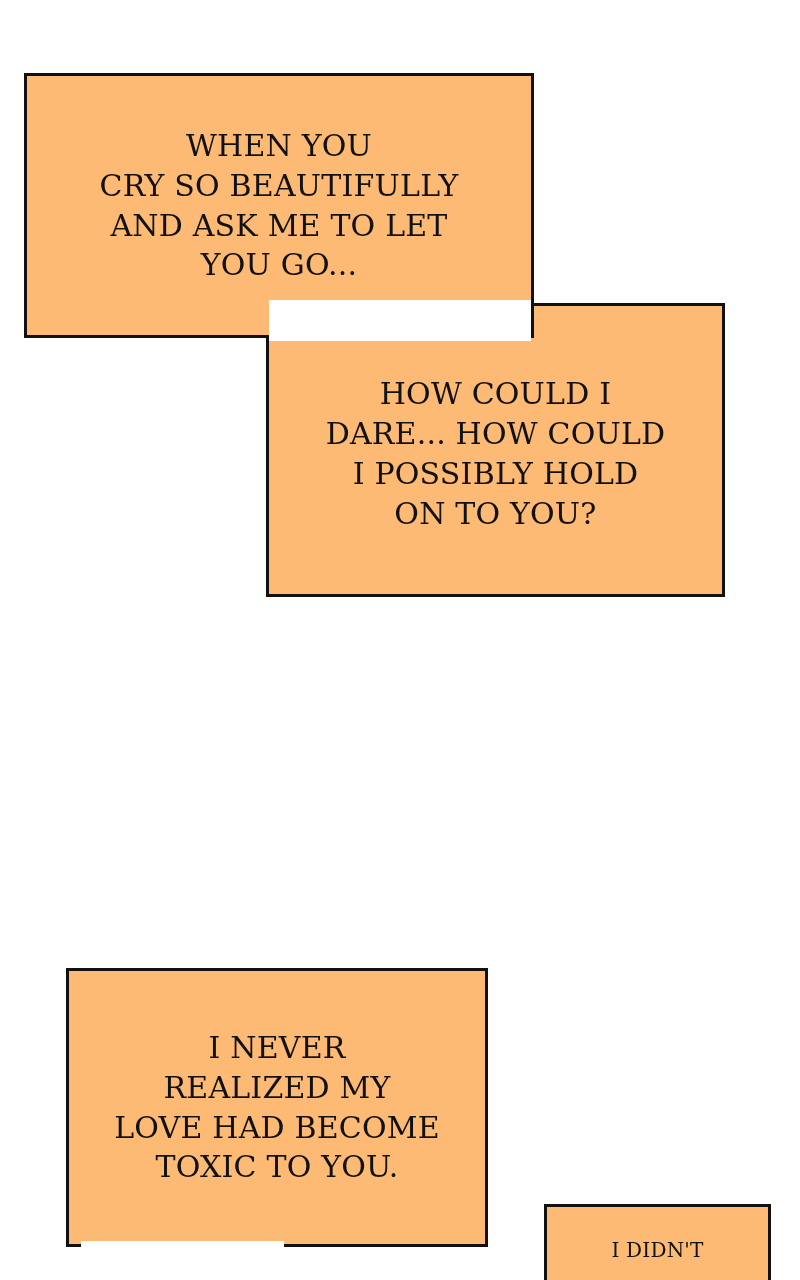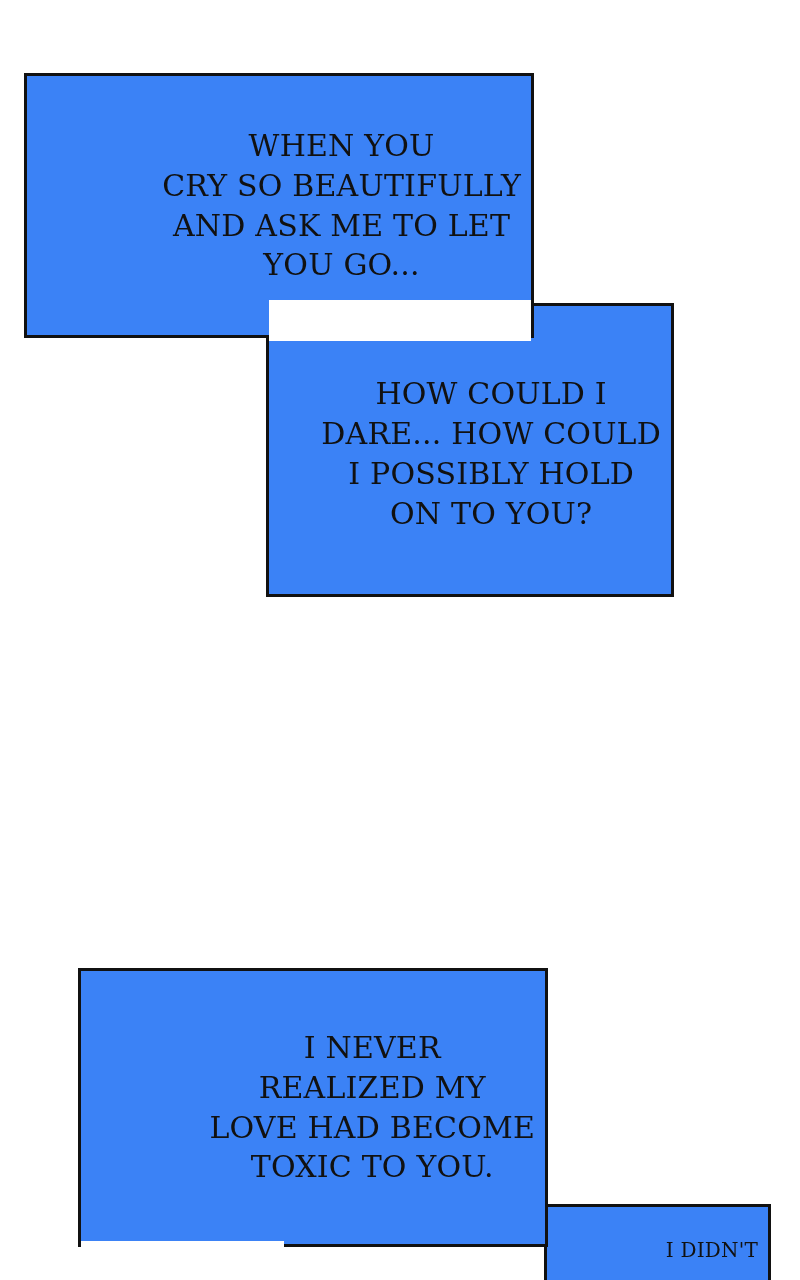--- a/index.html
+++ b/index.html
@@ -17,25 +17,25 @@
     width: 800px;
     height: 1280px;
     background: #ffffff;
     overflow: hidden;
   }
 
   
   .bubble {
     position: absolute;
     box-sizing: border-box;
-    background: #3b82f6;
+    background: #fdba74;
     border: 3px solid #111111;
     display: flex;
     align-items: center;
-    justify-content: flex-end;
+    justify-content: center;
   }
 
   .bubble-text {
     text-align: center;
     color: #111111;
     font-family: "DejaVu Serif", "Liberation Serif", serif;
     font-weight: 400;
     letter-spacing: 0.2px;
     white-space: pre-line;
     line-height: 1.33;
@@ -49,21 +49,21 @@
     width: 510px;
     height: 265px;
     z-index: 4;
   }
   #bubble-1 .bubble-text { font-size: 30px; }
 
   
   #bubble-2 {
     left: 266px;
     top: 303px;
-    width: 408px;
+    width: 459px;
     height: 294px;
     z-index: 3;
   }
   #bubble-2 .bubble-text {
     font-size: 30px;
     transform: translateY(4px);
   }
 
   
   .seam {
@@ -73,23 +73,23 @@
   }
   #seam-12 {
     left: 269px;
     top: 300px;
     width: 262px;
     height: 41px;
   }
 
   
   #bubble-3 {
-    left: 78px;
+    left: 66px;
     top: 968px;
-    width: 470px;
+    width: 422px;
     height: 279px;
     z-index: 4;
   }
   #bubble-3 .bubble-text { font-size: 30px; }
 
   
   #bubble-4 {
     left: 544px;
     top: 1204px;
     width: 227px;

